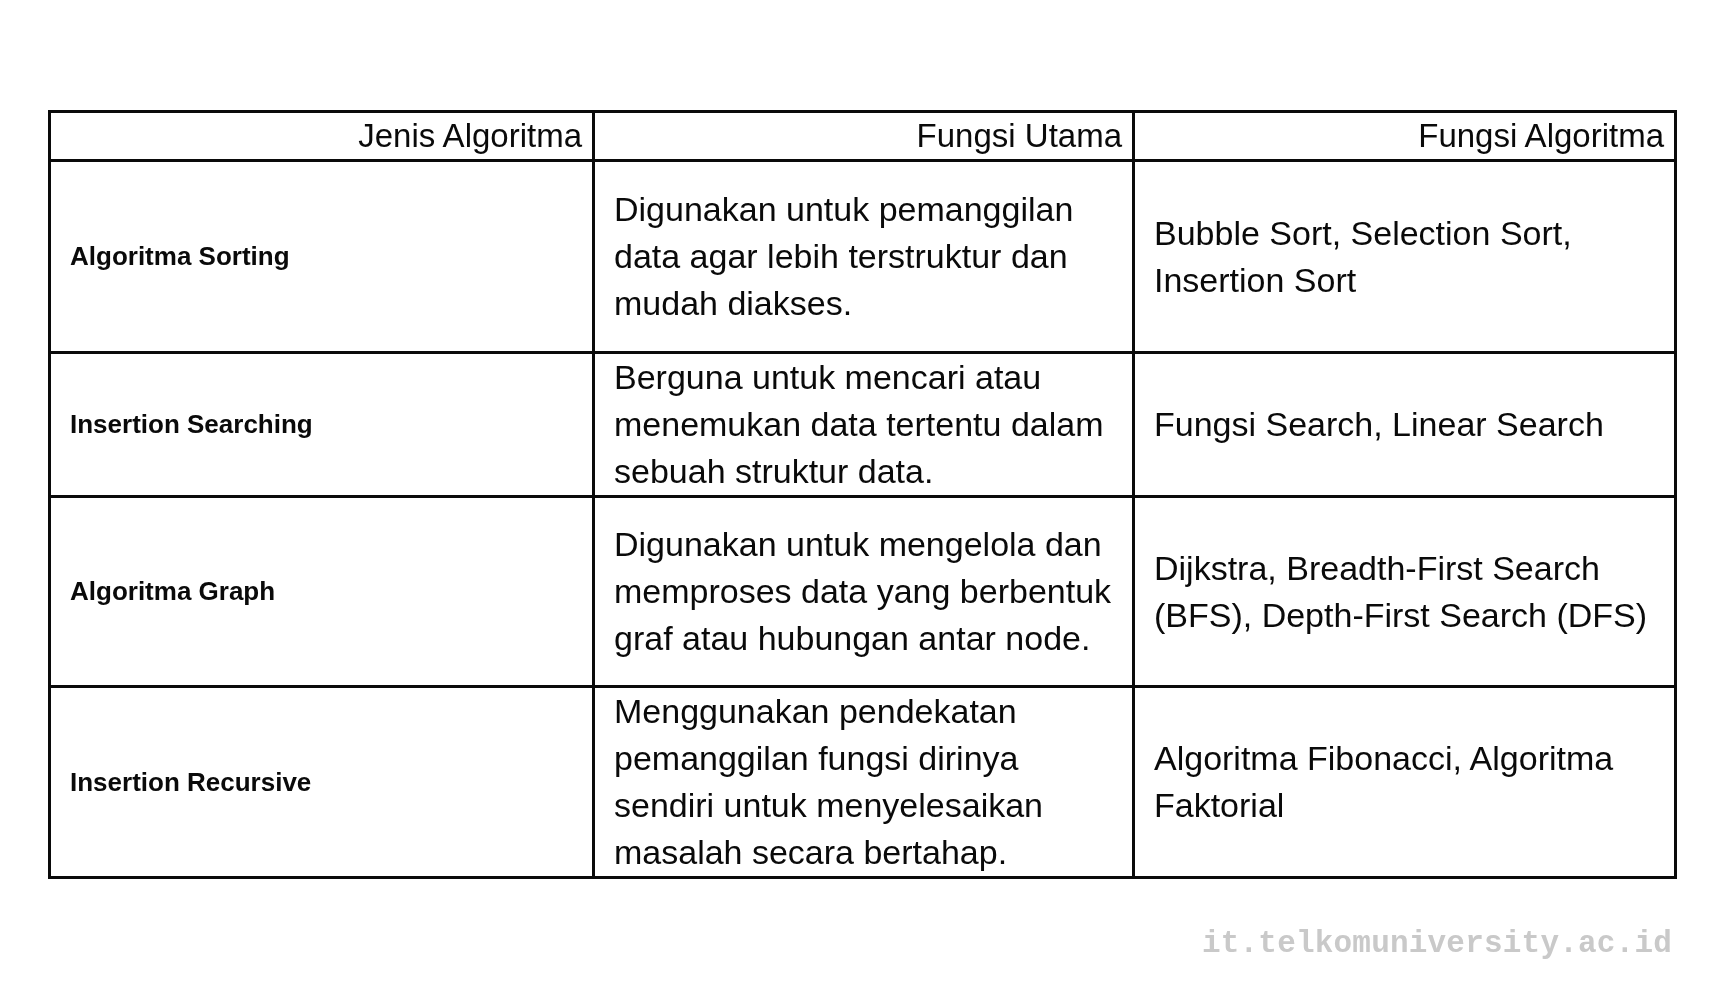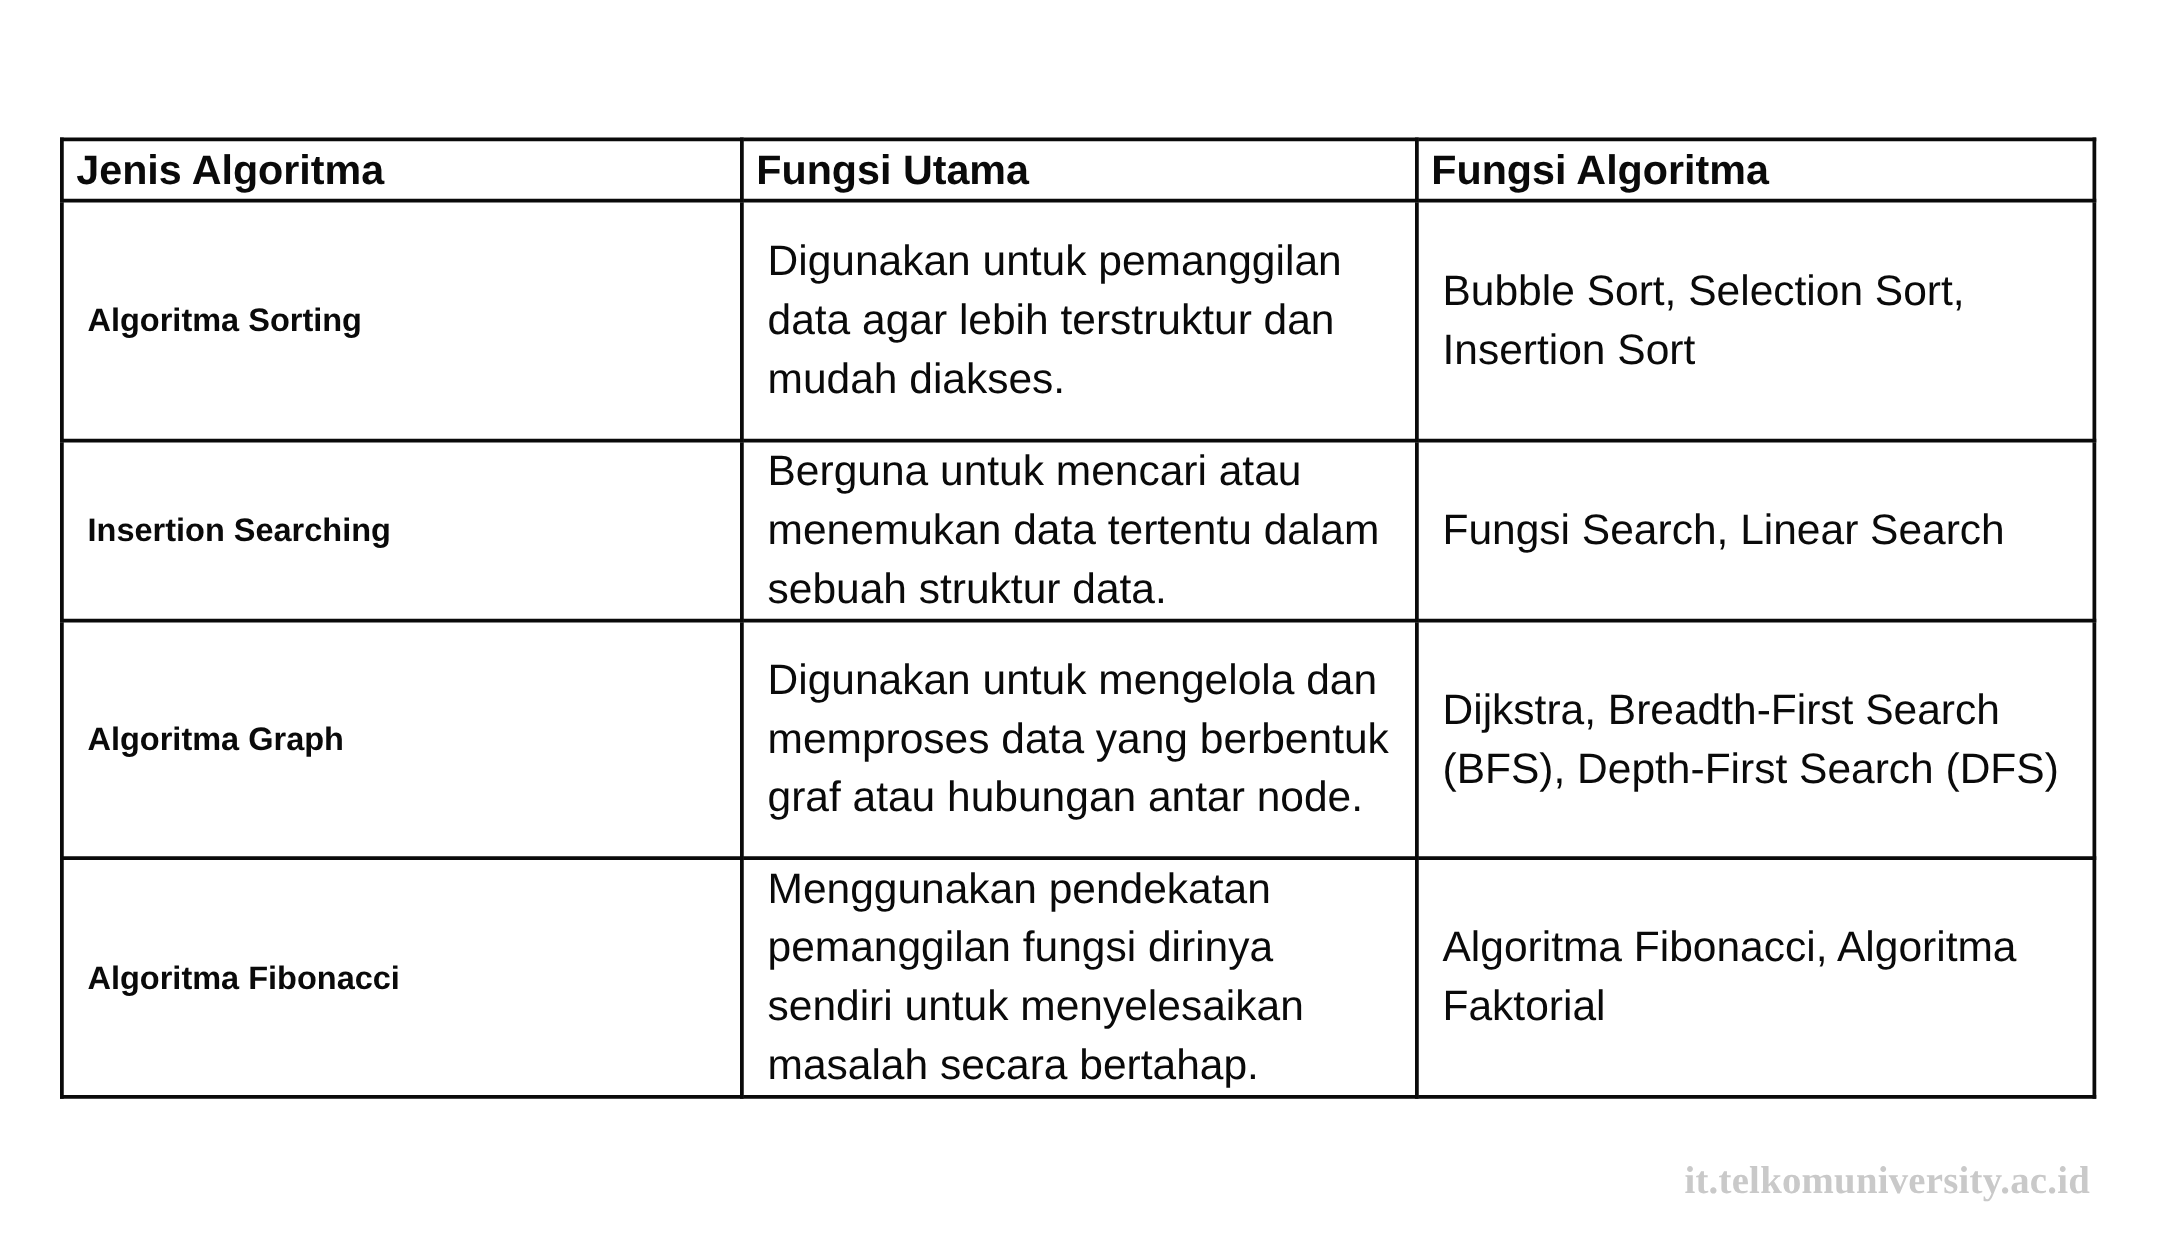--- a/index.html
+++ b/index.html
@@ -33,39 +33,39 @@
     table.algo-table td {
       border: 3px solid #0a0a0a;
       vertical-align: middle;
       text-align: left;
       font-size: 34px;
       line-height: 47px;
       padding: 0 18px 0 19px;
     }
     table.algo-table th {
       height: 46px;
-      font-weight: bold;
-      text-align: left;
+      font-weight: normal;
+      text-align: right;
       padding: 0 10px;
       line-height: 44px;
       font-size: 33px;
     }
     table.algo-table td.type-cell {
       font-weight: bold;
       font-size: 26px;
     }
     tr.row-1 td { height: 189px; }
     tr.row-2 td { height: 141px; margin-top: 28px; }
     tr.row-3 td { height: 187px; }
     tr.row-4 td { height: 188px; }
     .watermark {
       position: absolute;
       right: 56px;
       top: 926px;
-      font-family: Liberation Serif, serif;
+      font-family: Liberation Mono, monospace;
       font-weight: bold;
       font-size: 31px;
       color: #c9c9c9;
       letter-spacing: 0.2px;
       text-align: center;
     }
   </style>
 </head>
 <body>
 
@@ -93,21 +93,21 @@
         <td class="type-cell">Insertion Searching</td>
         <td class="func-cell">Berguna untuk mencari atau menemukan data tertentu dalam sebuah struktur data.</td>
         <td class="ex-cell">Fungsi Search, Linear Search</td>
       </tr>
       <tr class="row-3">
         <td class="type-cell">Algoritma Graph</td>
         <td class="func-cell">Digunakan untuk mengelola dan memproses data yang berbentuk graf atau hubungan antar node.</td>
         <td class="ex-cell">Dijkstra, Breadth-First Search (BFS), Depth-First Search (DFS)</td>
       </tr>
       <tr class="row-4">
-        <td class="type-cell">Algoritma Fibonacci</td>
+        <td class="type-cell">Insertion Recursive</td>
         <td class="func-cell">Menggunakan pendekatan pemanggilan fungsi dirinya sendiri untuk menyelesaikan masalah secara bertahap.</td>
         <td class="ex-cell">Algoritma Fibonacci, Algoritma Faktorial</td>
       </tr>
     </tbody>
   </table>
 </div>
 
 <div class="watermark">it.telkomuniversity.ac.id</div>
 
 </body></html>

